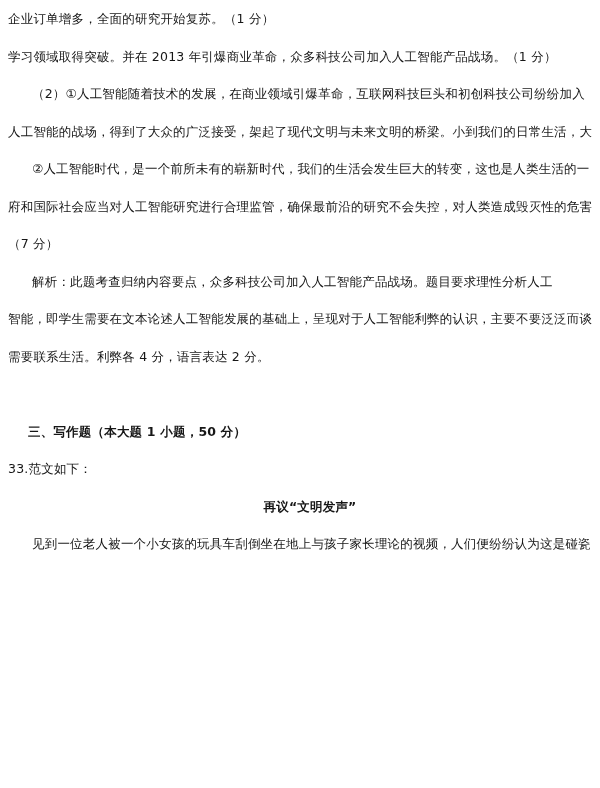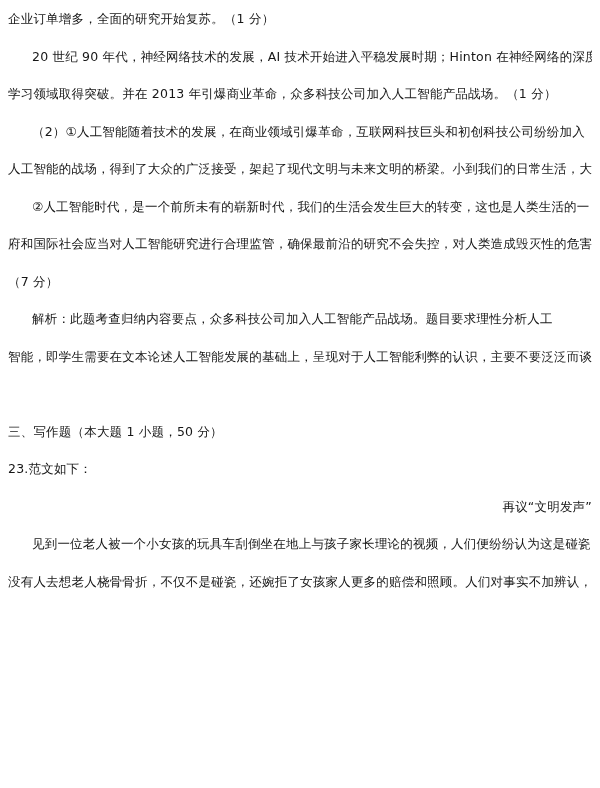--- a/index.html
+++ b/index.html
@@ -26,40 +26,40 @@
     line-height: 37.5px;
     font-size: 12.5px;
     white-space: nowrap;
     overflow: hidden;
     letter-spacing: 0.2px;
   }
   .indent {
     padding-left: 24px;
   }
   .bold {
-    font-weight: normal;
+    font-weight: bold;
+    margin-left: 20px;
   }
   .center {
-    text-align: right;
+    text-align: center;
     white-space: normal;
   }
 </style>
 </head>
 <body>
 
 <div class="page">
   <div class="line">企业订单增多，全面的研究开始复苏。（1 分）</div>
-  <div class="line indent">20 世纪 90 年代，神经网络技术的发展，AI 技术开始进入平稳发展时期；Hinton 在神经网络的深度</div>
   <div class="line">学习领域取得突破。并在 2013 年引爆商业革命，众多科技公司加入人工智能产品战场。（1 分）</div>
   <div class="line indent">（2）①人工智能随着技术的发展，在商业领域引爆革命，互联网科技巨头和初创科技公司纷纷加入</div>
   <div class="line">人工智能的战场，得到了大众的广泛接受，架起了现代文明与未来文明的桥梁。小到我们的日常生活，大</div>
   <div class="line indent">②人工智能时代，是一个前所未有的崭新时代，我们的生活会发生巨大的转变，这也是人类生活的一</div>
   <div class="line">府和国际社会应当对人工智能研究进行合理监管，确保最前沿的研究不会失控，对人类造成毁灭性的危害。</div>
   <div class="line">（7 分）</div>
   <div class="line indent">解析：此题考查归纳内容要点，众多科技公司加入人工智能产品战场。题目要求理性分析人工</div>
   <div class="line">智能，即学生需要在文本论述人工智能发展的基础上，呈现对于人工智能利弊的认识，主要不要泛泛而谈，</div>
+  <div class="line">需要联系生活。利弊各 4 分，语言表达 2 分。</div>
   <div class="line"></div>
   <div class="line bold">三、写作题（本大题 1 小题，50 分）</div>
-  <div class="line">23.范文如下：</div>
+  <div class="line">33.范文如下：</div>
   <div class="line bold center">再议“文明发声”</div>
   <div class="line indent">见到一位老人被一个小女孩的玩具车刮倒坐在地上与孩子家长理论的视频，人们便纷纷认为这是碰瓷，</div>
-  <div class="line">没有人去想老人桡骨骨折，不仅不是碰瓷，还婉拒了女孩家人更多的赔偿和照顾。人们对事实不加辨认，</div>
 </div>
 
 </body></html>

